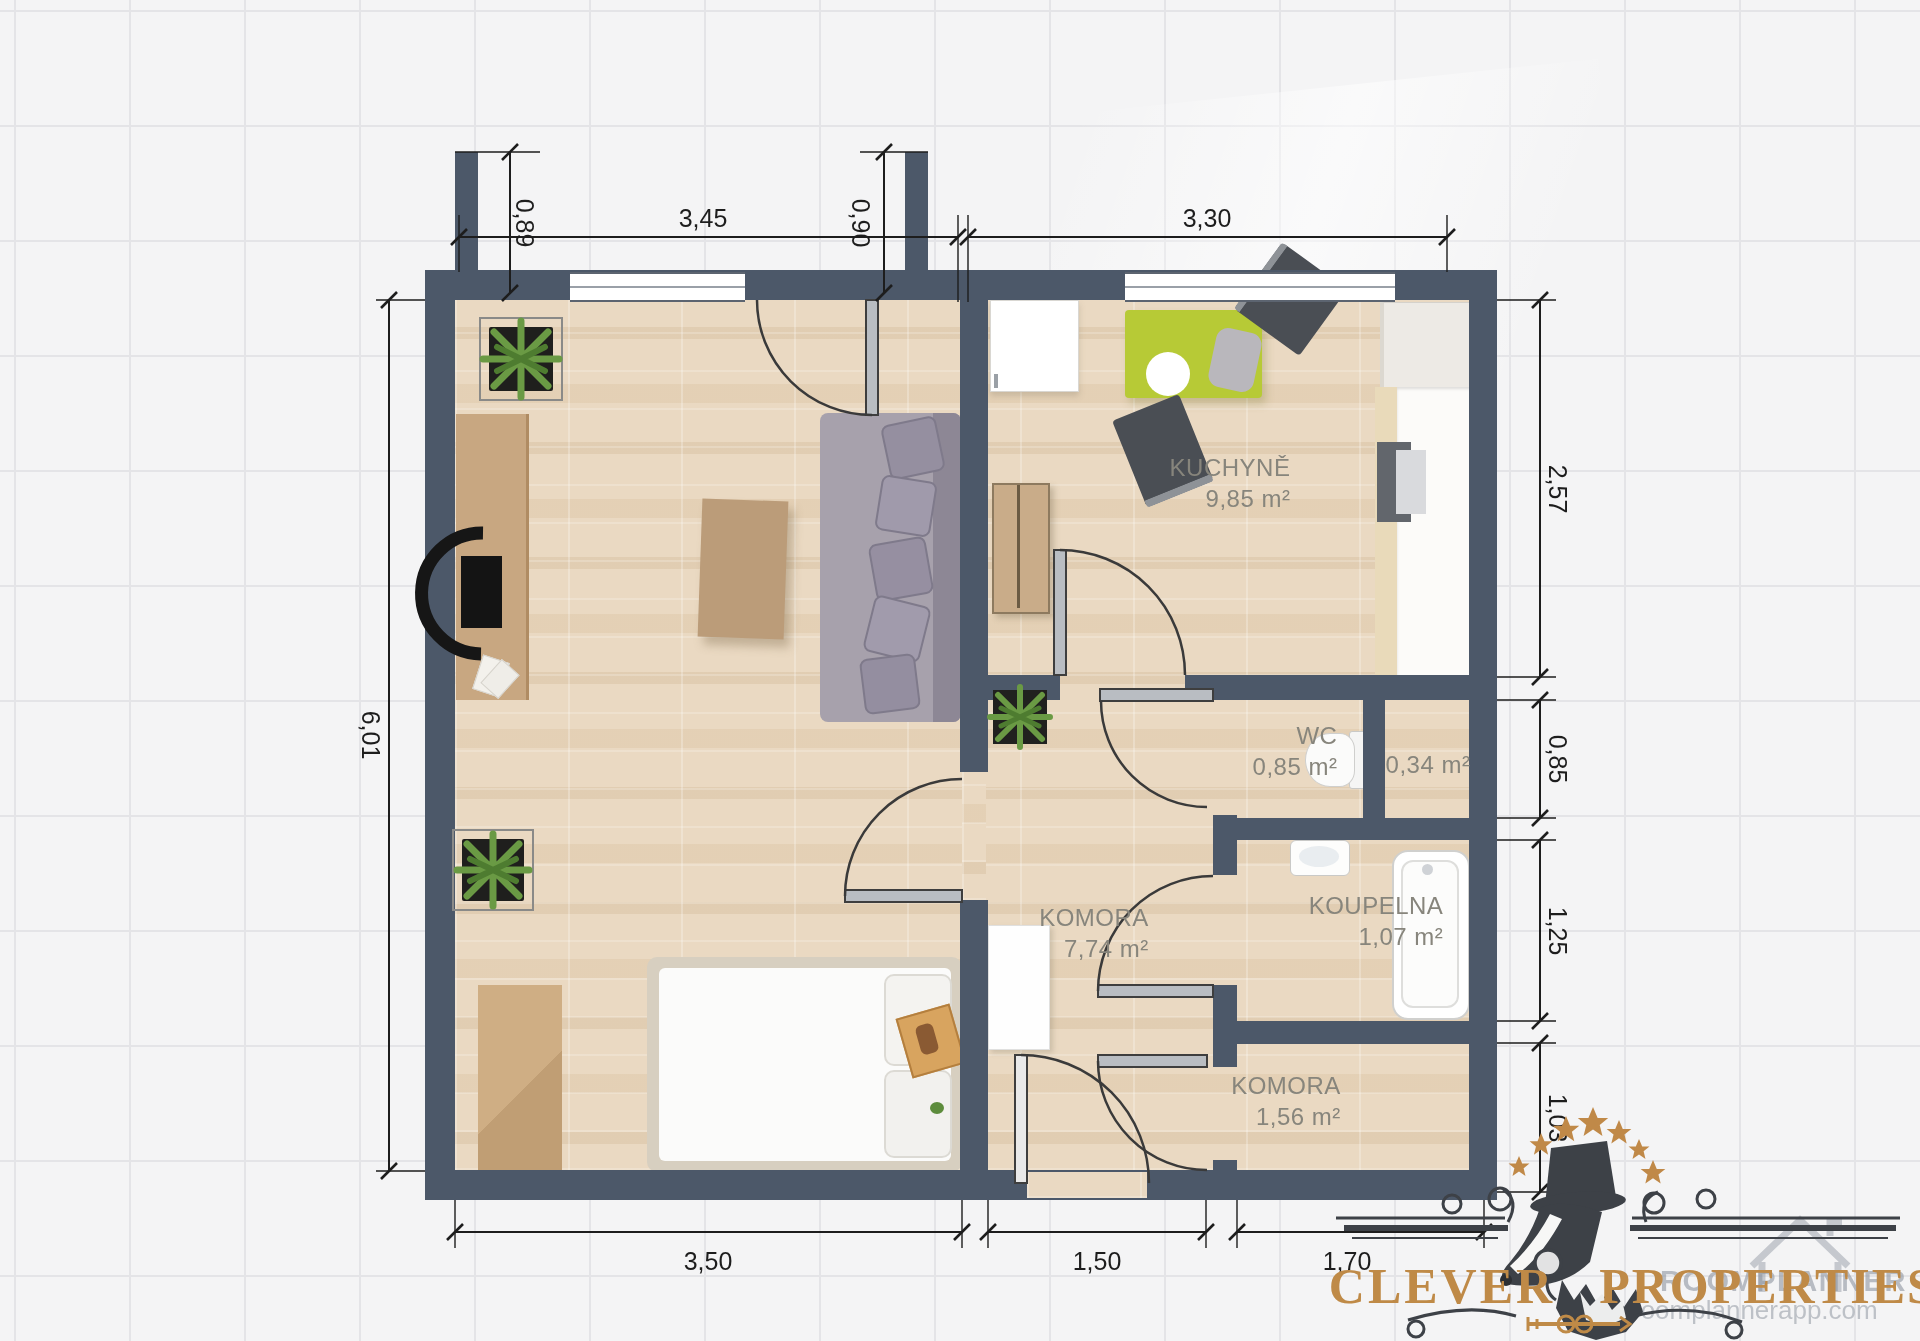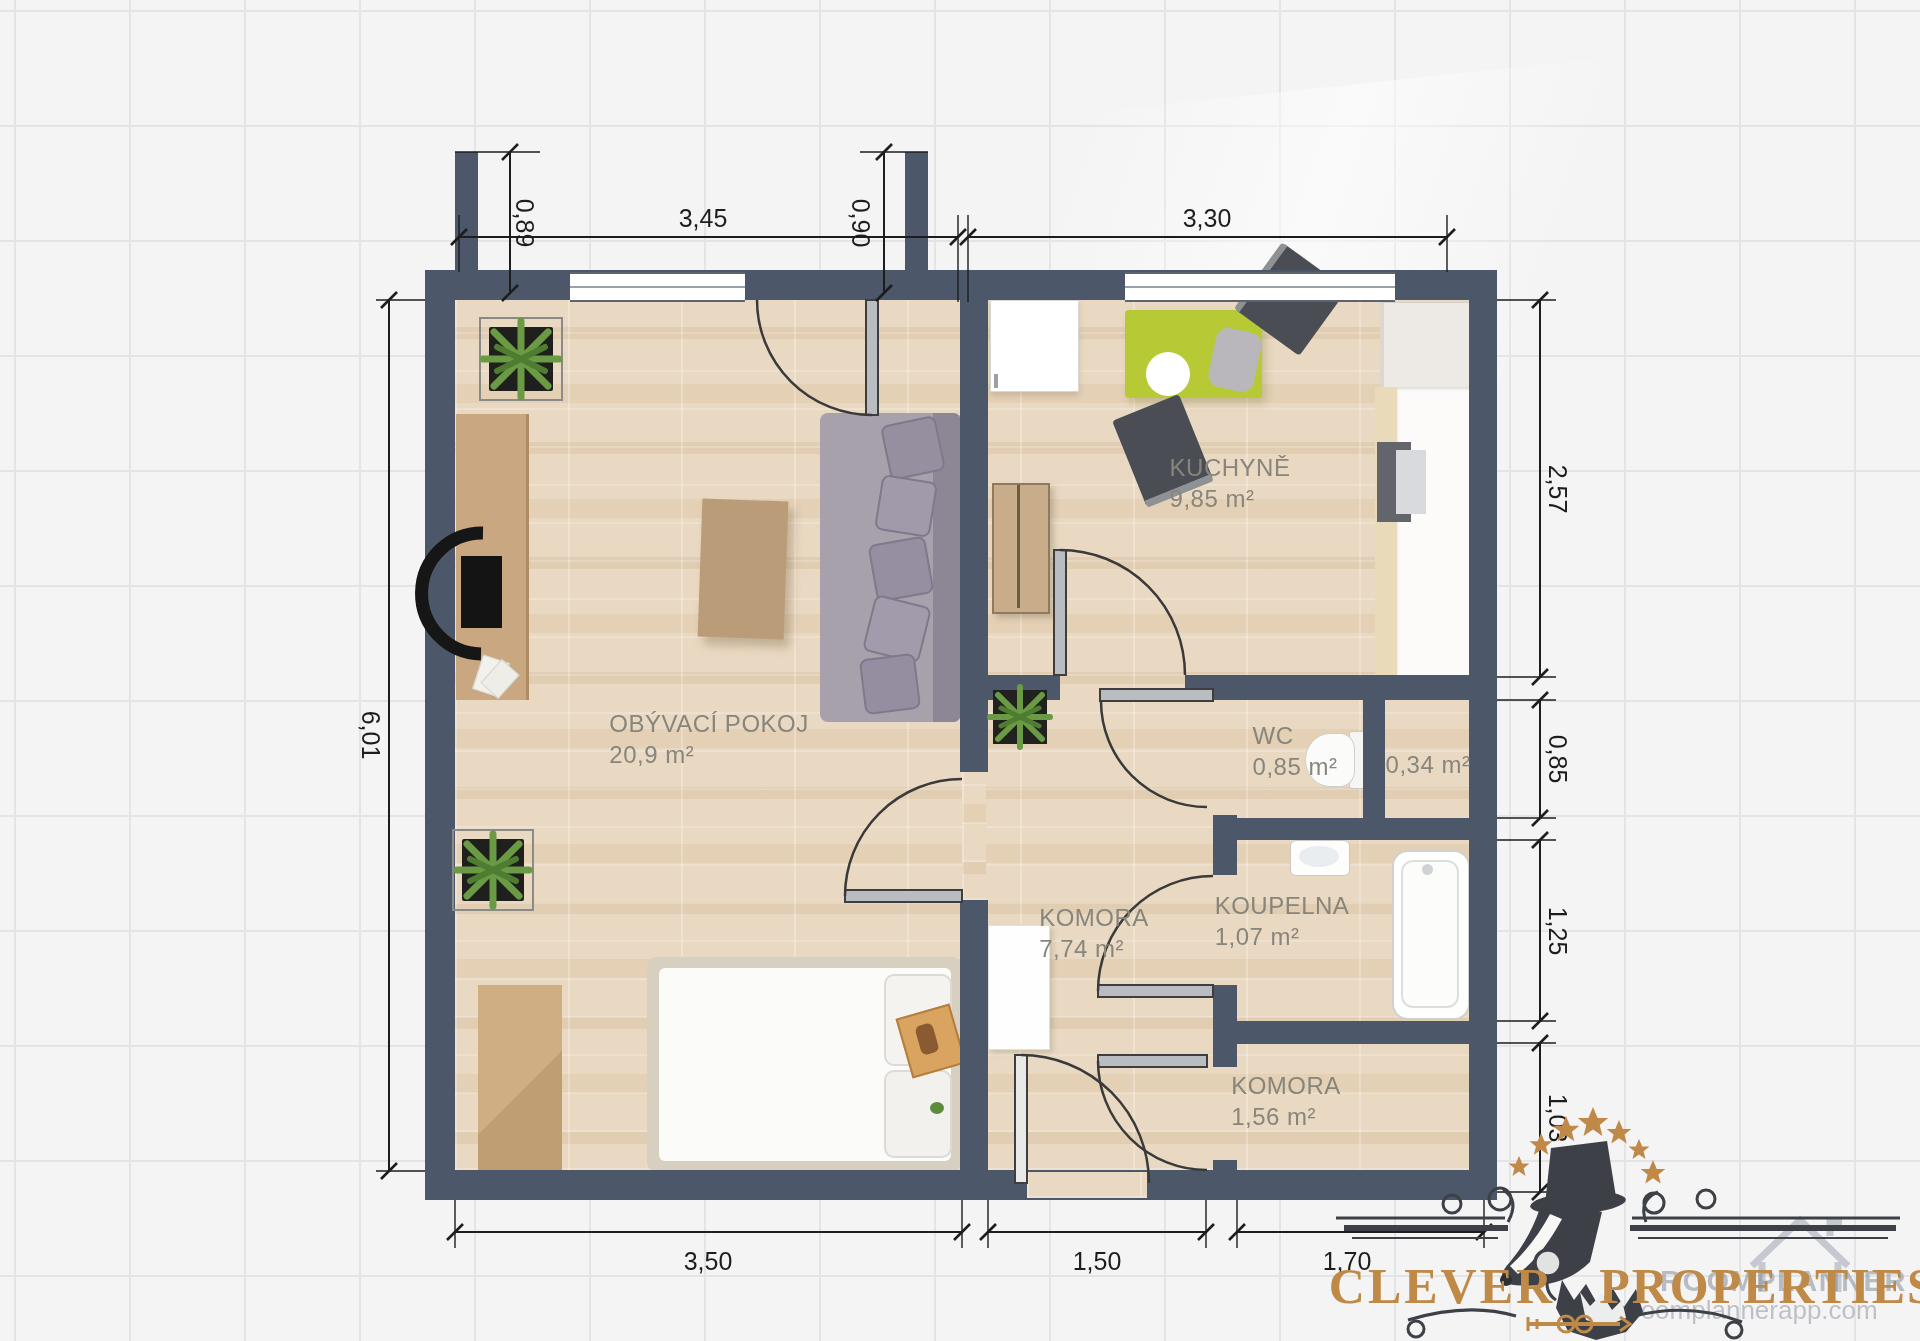--- a/index.html
+++ b/index.html
@@ -11,21 +11,21 @@
                      linear-gradient(90deg,#e4e4e7 2px,transparent 2px);
     background-size:115px 115px;background-position:14px 10px;}
   .sheen{left:1000px;top:90px;width:620px;height:380px;transform:rotate(-6deg);
     background:linear-gradient(115deg,rgba(255,255,255,0) 12%,rgba(255,255,255,.55) 48%,rgba(255,255,255,0) 82%);}
   .floor{background-color:#ead9c2;
     background-image:
       repeating-linear-gradient(0deg, rgba(255,255,255,.20) 0 2px, transparent 2px 38px),
       repeating-linear-gradient(90deg, rgba(255,255,255,.25) 0 2px, transparent 2px 113px),
       repeating-linear-gradient(0deg, transparent 0 26px, rgba(193,163,122,.22) 26px 38px, transparent 38px 77px, rgba(214,188,152,.30) 77px 96px, transparent 96px 115px);}
   .wall{background:#4c5869;}
-  .rlabel{position:absolute;transform:translate(-50%,-50%);text-align:left;
+  .rlabel{position:absolute;transform:translate(-50%,-50%);text-align:right;
     color:#87857c;font-size:24px;line-height:31px;letter-spacing:.5px;white-space:nowrap;}
   .furn{position:absolute;}
   svg text{font-family:"Liberation Sans",sans-serif;}
   .dimtxt{font-size:25px;fill:#1d1d1d;}
   .logo-serif{font-family:"Liberation Serif",serif;font-weight:bold;}
 </style>
 </head>
 <body>
 
 <div id="stage">
@@ -243,40 +243,36 @@
       </g>
       <g stroke="#3d4147" fill="none" stroke-width="3">
         <path d="M1408 1320 Q1468 1302 1516 1316"></path>
         <circle cx="1416" cy="1329" r="8"></circle>
         <path d="M1634 1316 Q1690 1302 1742 1322"></path>
         <circle cx="1734" cy="1330" r="8"></circle>
       </g>
     </g>
   </svg>
 
-  <div class="rlabel" style="left:709px;top:739px;">
-    <div>OBÝVACÍ POKOJ</div>
-    <div>20,9 m²</div>
-  </div>
   <div class="rlabel" style="left:1230px;top:483px;">
     <div>KUCHYNĚ</div>
     <div>9,85 m²</div>
   </div>
   <div class="rlabel" style="left:1295px;top:751px;">
     <div>WC</div>
     <div>0,85 m²</div>
   </div>
   <div class="rlabel" style="left:1428px;top:764px;">
     <div>0,34 m²</div>
   </div>
   <div class="rlabel" style="left:1094px;top:933px;">
     <div>KOMORA</div>
     <div>7,74 m²</div>
   </div>
-  <div class="rlabel" style="left:1282px;top:921px;">
+  <div class="rlabel" style="left:1376px;top:921px;">
     <div>KOUPELNA</div>
     <div>1,07 m²</div>
   </div>
   <div class="rlabel" style="left:1286px;top:1101px;">
     <div>KOMORA</div>
     <div>1,56 m²</div>
   </div>
 
 </div>
 

